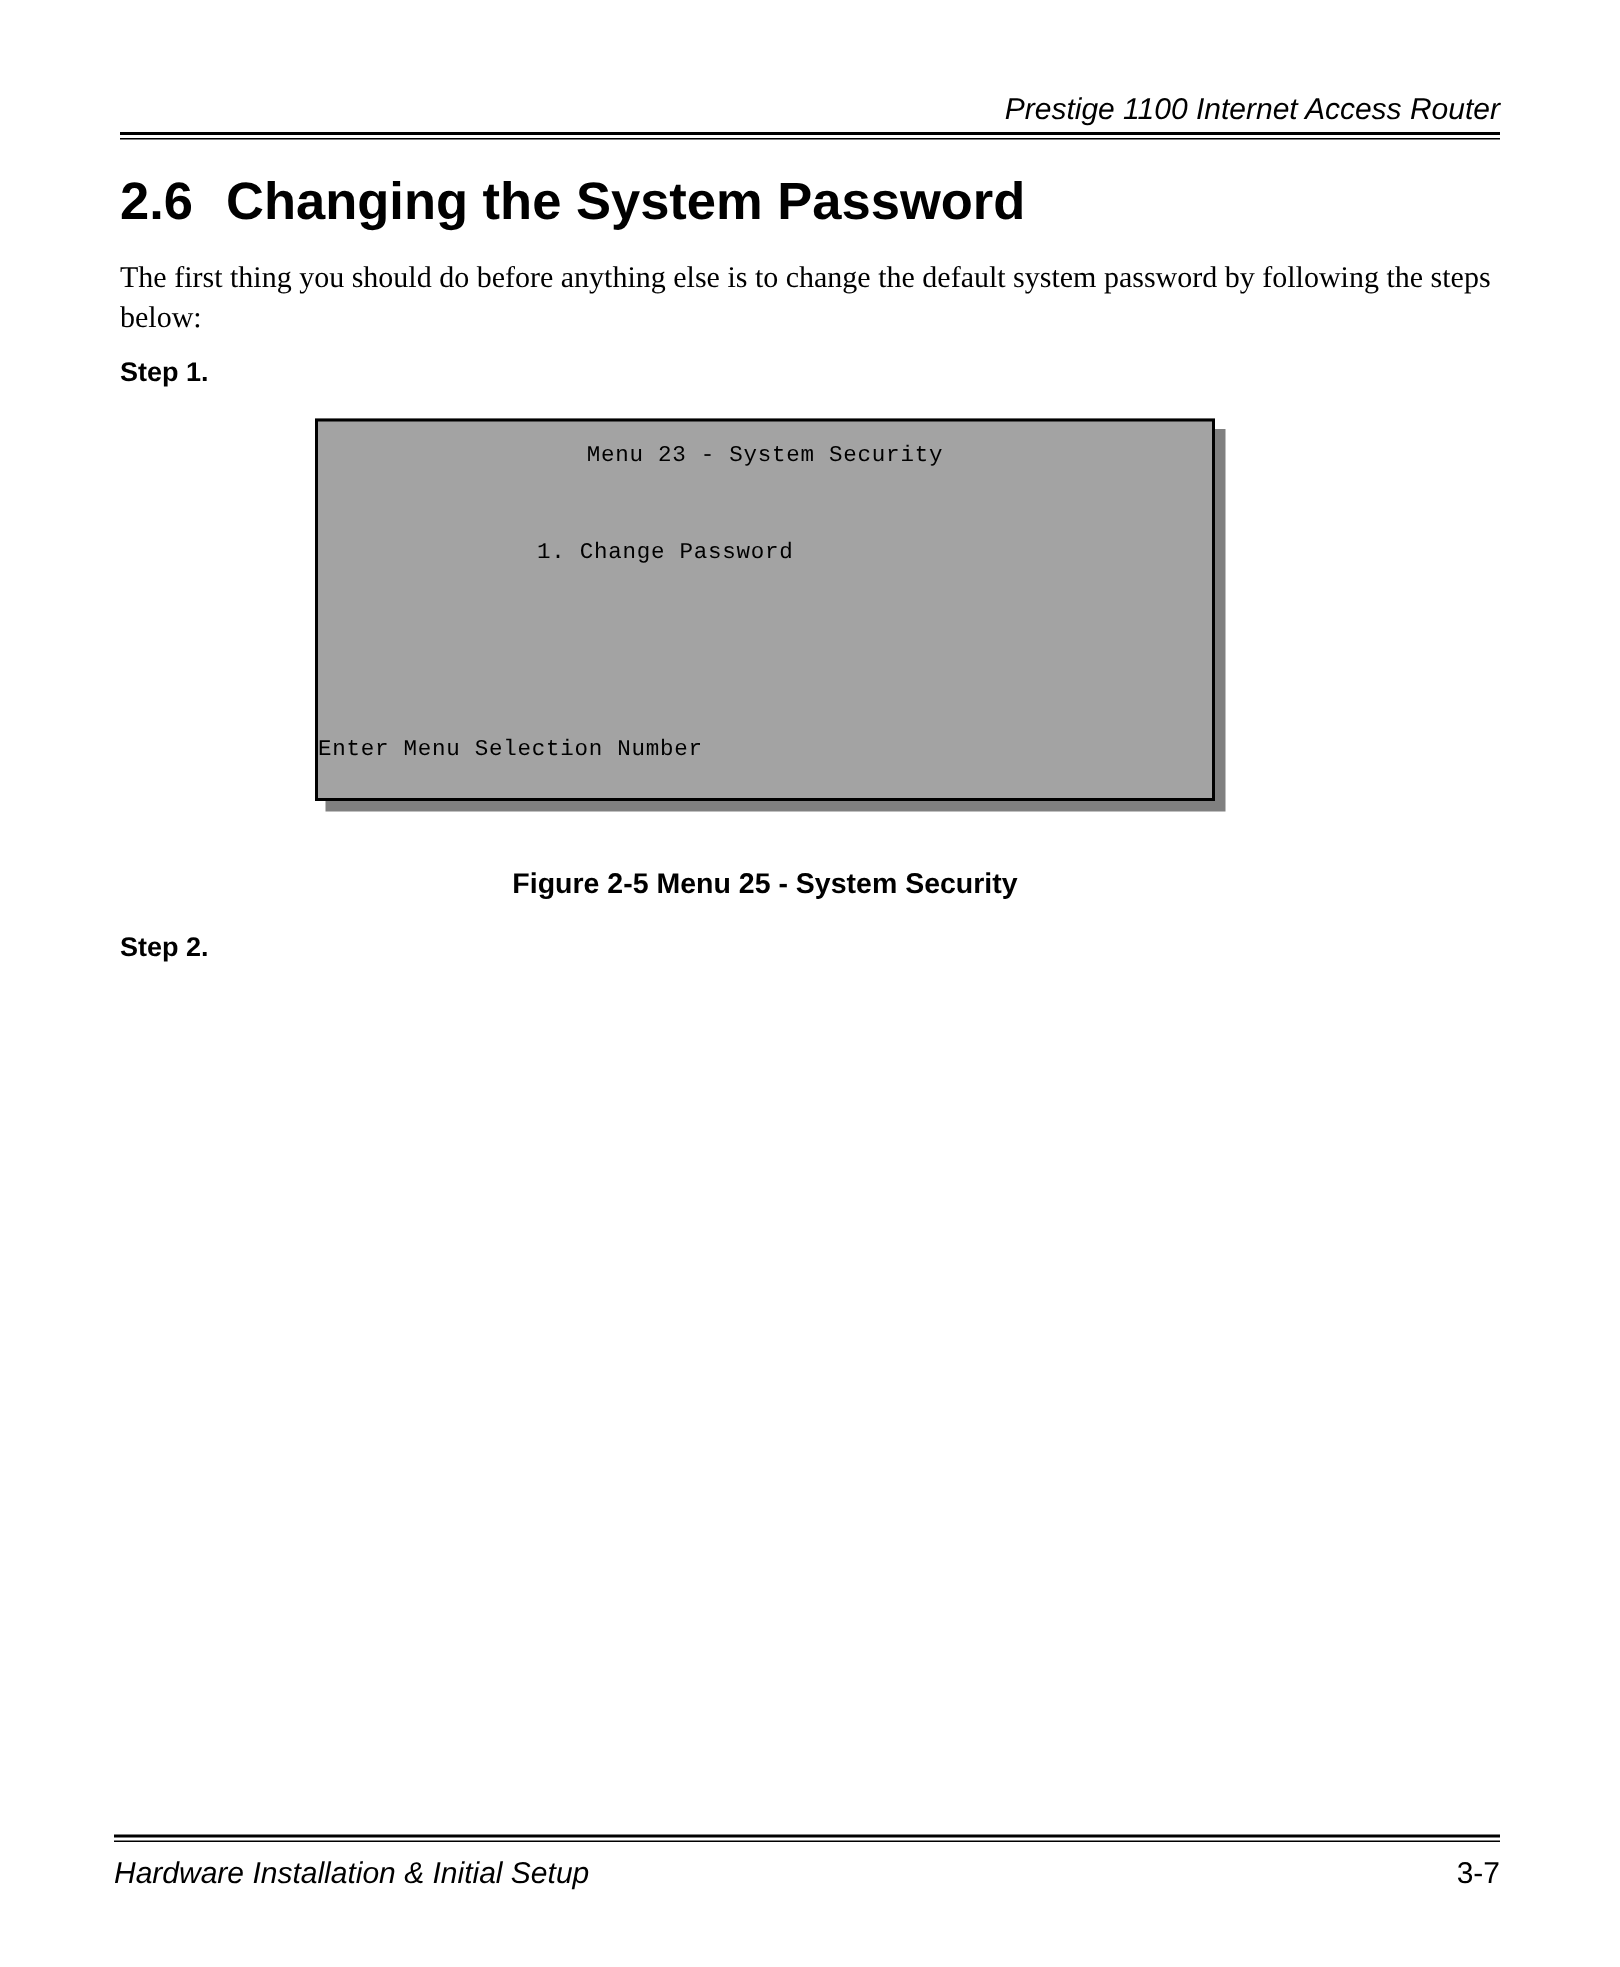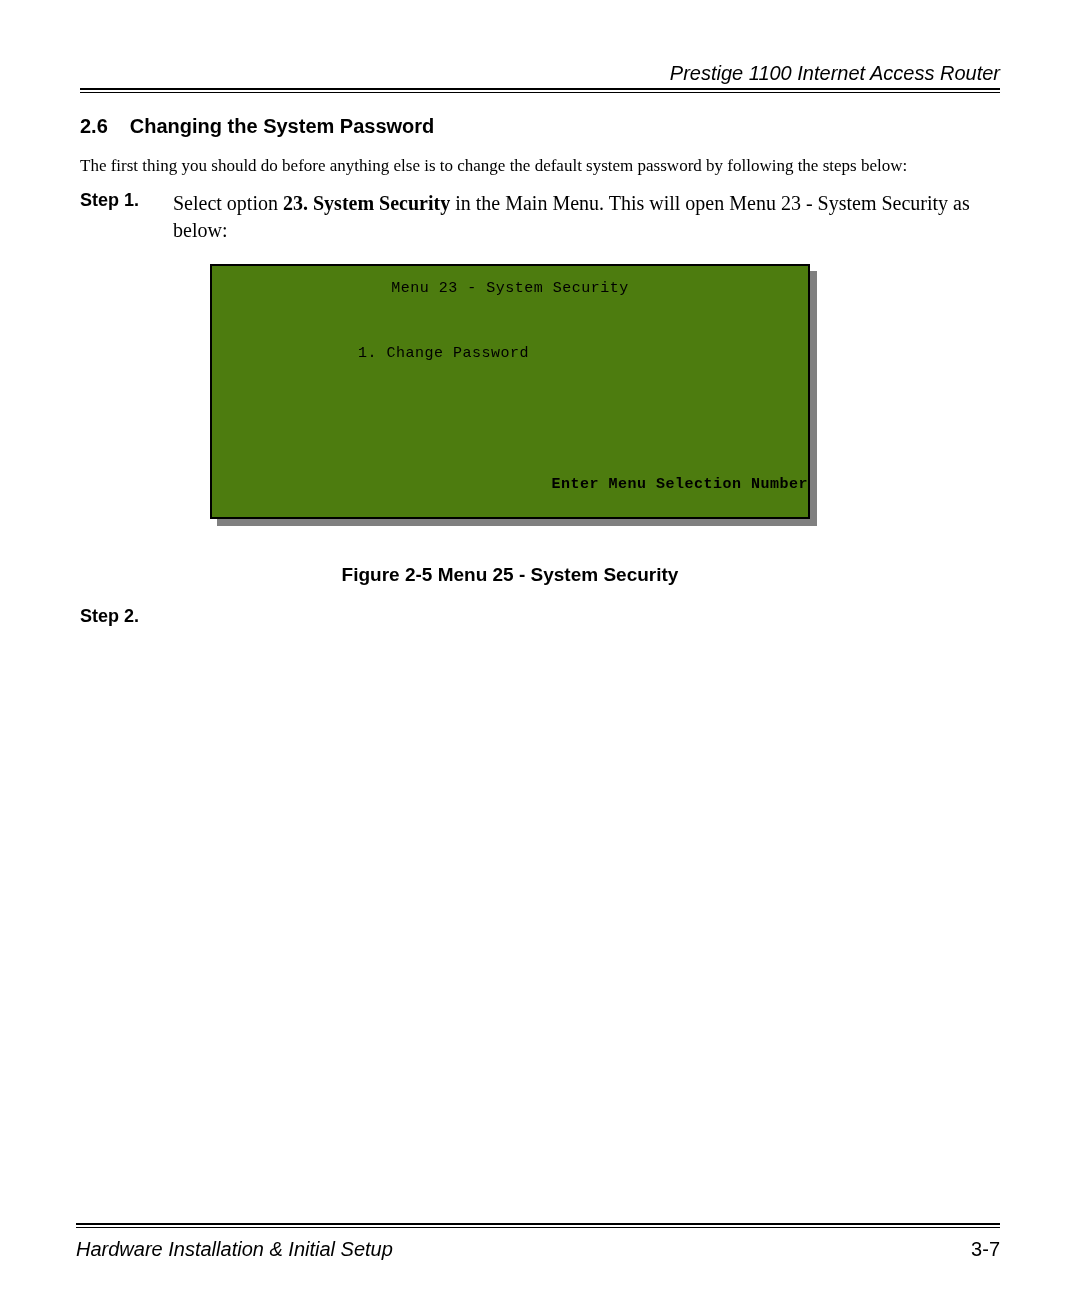--- a/index.html
+++ b/index.html
@@ -27,29 +27,29 @@
       margin-bottom: 2px;
       align-items: flex-end;
     }
     .header-underline {
       border-top: 1px solid #000;
       margin-bottom: 22px;
     }
     .section-heading {
       font-family: Arial, Helvetica, sans-serif;
       font-weight: bold;
-      font-size: 20px;
+      font-size: 35px;
       margin-bottom: 17px;
     }
     .section-heading .num {
       display: inline-block;
       margin-right: 22px;
     }
     .intro {
-      font-size: 17px;
+      font-size: 20px;
       line-height: 1.35;
       margin-bottom: 12px;
     }
     .step-block {
       display: flex;
       margin-bottom: 10px;
     }
     .step-label {
       font-family: Arial, Helvetica, sans-serif;
       font-weight: bold;
@@ -81,40 +81,39 @@
       width: 100%;
       height: 100%;
       background: #808080;
     }
     .terminal-box {
       position: absolute;
       top: 0;
       left: 0;
       width: 100%;
       height: 100%;
-      background: #4d7c0f;
+      background: #a3a3a3;
       border: 2px solid #000;
       font-family: "Courier New", Courier, monospace;
       font-size: 15px;
       letter-spacing: 0.5px;
     }
     .term-title {
       text-align: center;
       margin-top: 14px;
     }
     .term-option {
       margin-top: 48px;
       margin-left: 146px;
     }
     .term-prompt {
-      text-align: right;
+      text-align: left;
       position: absolute;
       bottom: 24px;
       width: 100%;
-      font-weight: bold;
     }
     .figure-caption {
       font-family: Arial, Helvetica, sans-serif;
       font-weight: bold;
       font-size: 19px;
       text-align: center;
       margin-top: 45px;
       margin-bottom: 20px;
       width: 860px;
     }
@@ -151,23 +150,20 @@
 <div class="header-underline"></div>
 
 <h2 class="section-heading">
   <span class="num">2.6</span><span>Changing the System Password</span>
 </h2>
 
 <p class="intro">The first thing you should do before anything else is to change the default system password by following the steps below:</p>
 
 <div class="step-block">
   <div class="step-label">Step 1.</div>
-  <div class="step-text">
-    <span>Select option </span><span class="bold">23. System Security</span><span> in the Main Menu. This will open Menu 23 - System Security as below:</span>
-  </div>
 </div>
 
 <div class="figure-wrap">
   <div class="shadow-box">
     <div class="shadow"></div>
     <div class="terminal-box">
       <div class="term-title">Menu 23 - System Security</div>
       <div class="term-option">1. Change Password</div>
       <div class="term-prompt">Enter Menu Selection Number</div>
     </div>

